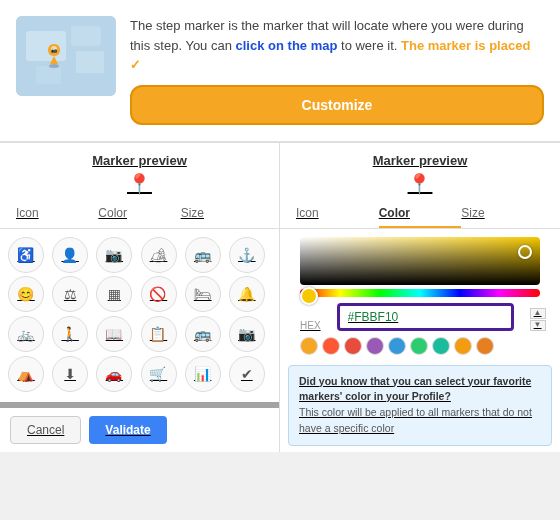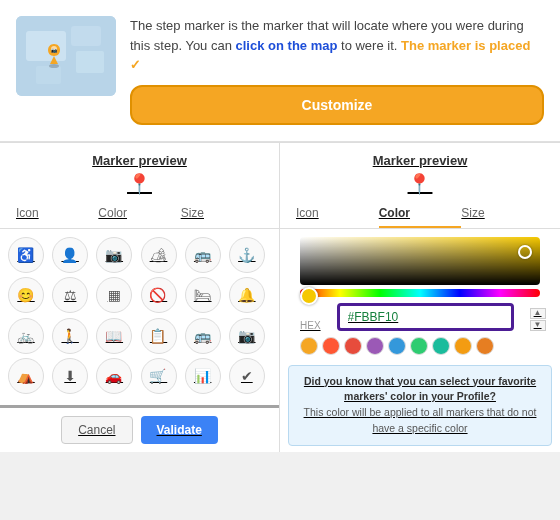--- a/index.html
+++ b/index.html
@@ -166,24 +166,24 @@
       border-radius: 50%;
       border: 1px solid #ddd;
       cursor: pointer;
       font-size: 14px;
       color: #555;
       background: #f9f9f9;
     }
 
     .panel-footer {
       display: flex;
-      justify-content: center;
+      justify-content: flex-start;
       gap: 8px;
       padding: 8px 10px;
-      border-top: 3px solid #a3a3a3;
+      border-top: 6px solid #a3a3a3;
     }
 
     .btn-cancel {
       padding: 6px 16px;
       font-size: 12px;
       background: #f5f5f5;
       border: 1px solid #ccc;
       border-radius: 4px;
       cursor: pointer;
       color: #555;
@@ -315,21 +315,20 @@
 
     .info-box {
       background: #e8f4fd;
       border: 1px solid #b8d9f0;
       border-radius: 4px;
       margin: 6px 8px 6px;
       padding: 8px 10px;
       font-size: 10.5px;
       color: #555;
       line-height: 1.5;
-      text-align: center;
     }
 
     .info-box strong {
       color: #333;
     }
 
     
     .icon-grid::-webkit-scrollbar { width: 4px; }
     .icon-grid::-webkit-scrollbar-thumb { background: #ccc; border-radius: 2px; }
   </style>

